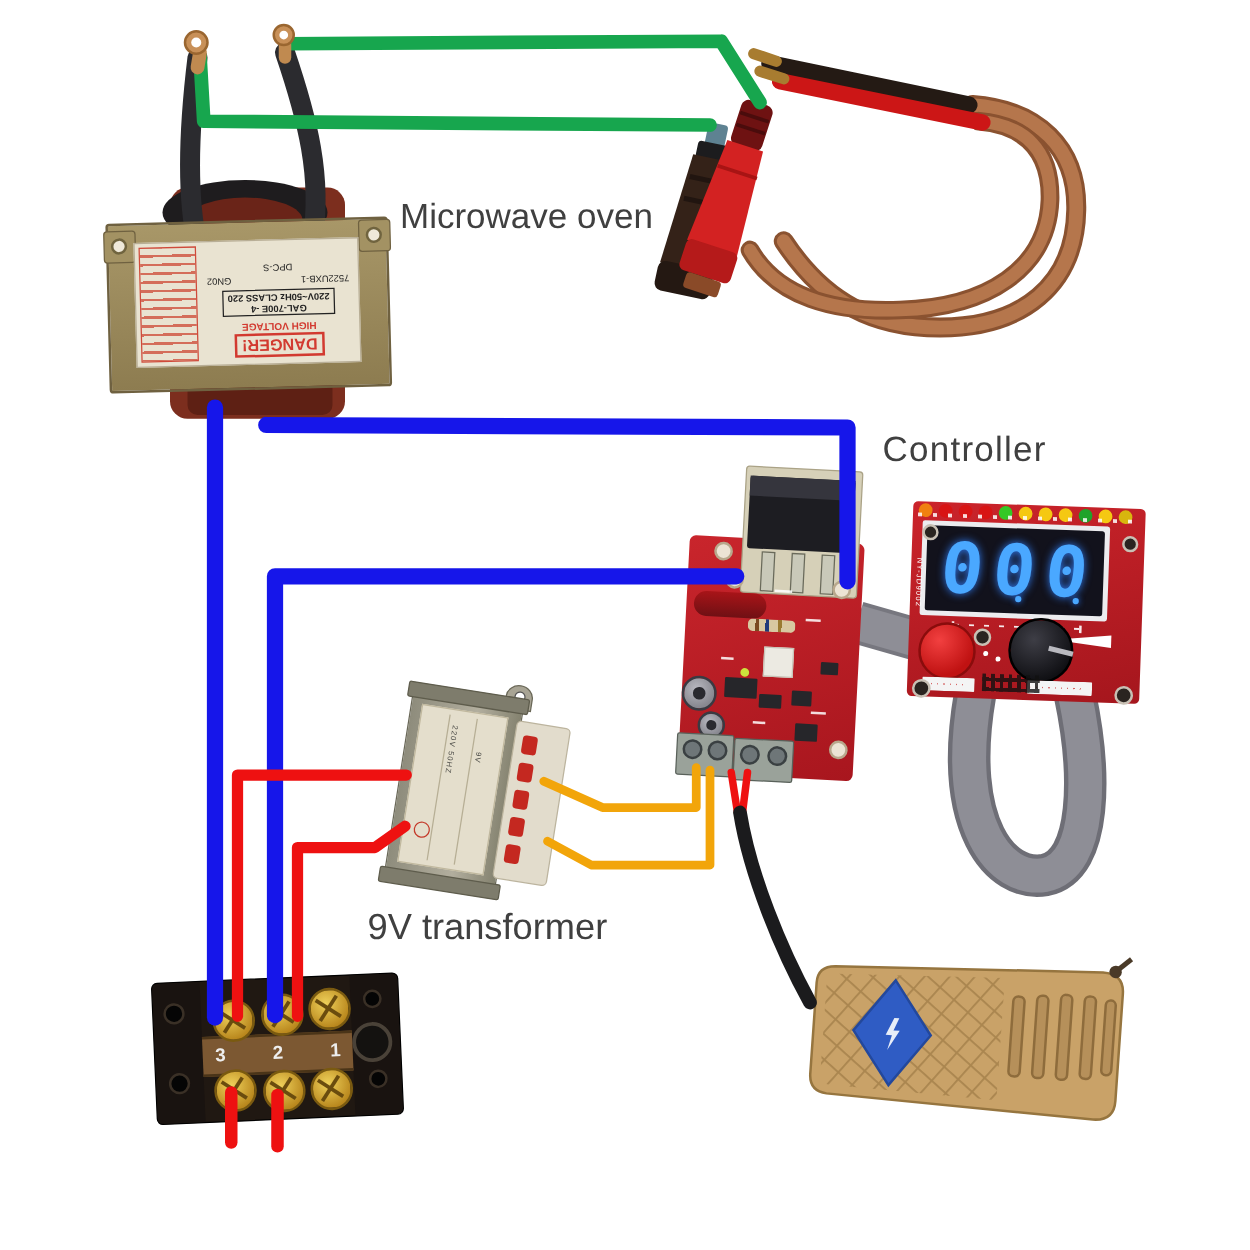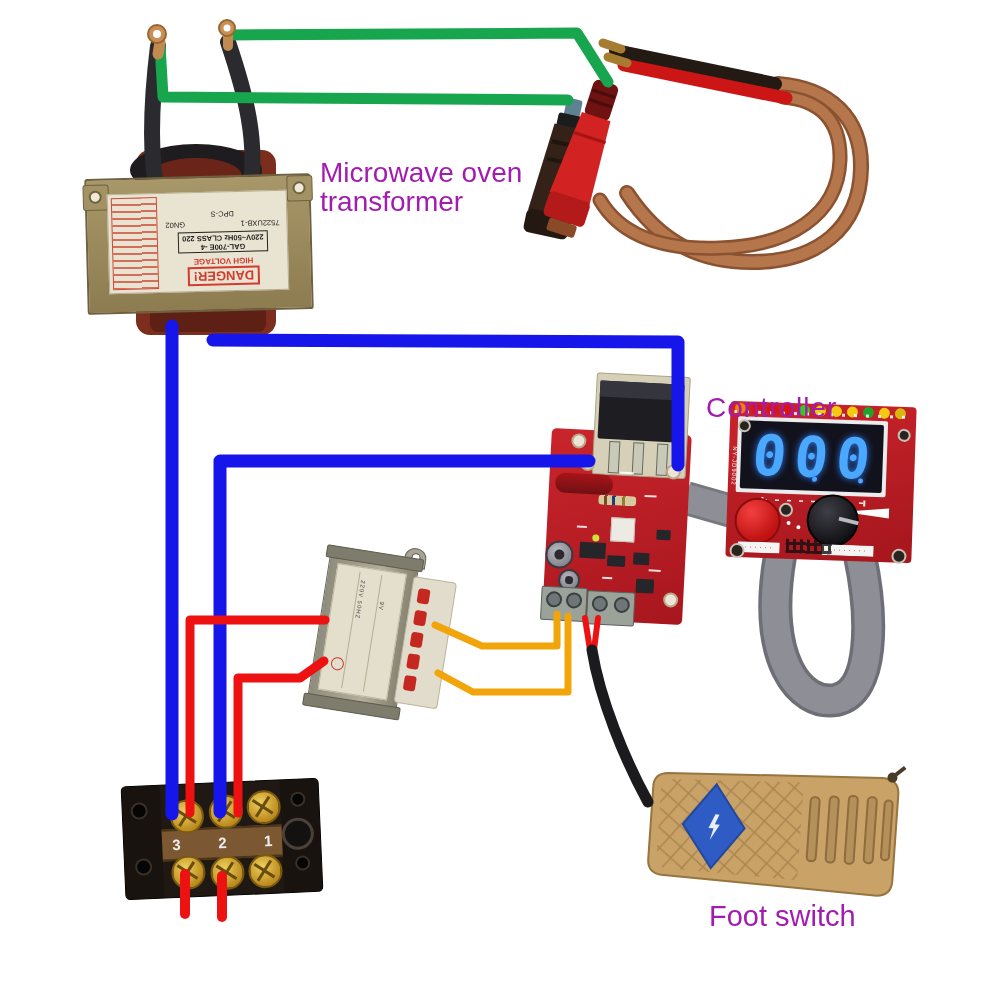--- a/index.html
+++ b/index.html
@@ -1,20 +1,20 @@
 <!DOCTYPE html>
 <html><head>
 <meta charset="utf-8">
 <style>
   html,body{margin:0;padding:0;background:#fff;}
   #stage{position:relative;width:1000px;height:1000px;background:#fff;overflow:hidden;
          font-family:"Liberation Sans",sans-serif;}
   #stage svg{position:absolute;left:0;top:0;}
   .abs{position:absolute;}
-  .lbl{position:absolute;color:#a21caf;font-family:"Liberation Sans",sans-serif;white-space:nowrap;}
+  .lbl{position:absolute;color:#404040;font-family:"Liberation Sans",sans-serif;white-space:nowrap;}
 
   
   .mot-core{left:86px;top:176px;width:222px;height:132px;background:linear-gradient(180deg,#a89768,#8d7c50);
             border:2px solid #6f6140;border-radius:3px;transform:rotate(-1.5deg);}
   .mot-tab{position:absolute;width:24px;height:24px;background:#a39263;border:1px solid #6f6140;border-radius:3px;}
   .mot-hole{position:absolute;width:9px;height:9px;border-radius:50%;background:#efe9da;border:2px solid #70643f;}
   .mot-label{position:absolute;left:20px;top:14px;width:180px;height:100px;background:#e9e3d1;
              border:1px solid #b8ae96;transform:rotate(180deg);display:flex;padding:3px;box-sizing:border-box;}
   .mot-main{flex:1;display:flex;flex-direction:column;align-items:center;color:#222;}
   .danger-box{border:2px solid #d23a30;color:#d23a30;font-weight:bold;font-size:13px;padding:0 4px;margin-top:2px;}
@@ -97,21 +97,21 @@
   .acstrip{position:absolute;left:38px;top:44px;width:120px;height:28px;background:#7c5832;border-top:2px solid #4a3418;border-bottom:2px solid #4a3418;}
   .acnum{position:absolute;top:5px;color:#eee;font-weight:bold;font-size:15px;font-family:"Liberation Sans",sans-serif;}
   .screw{position:absolute;width:30px;height:30px;border-radius:50%;
          background:radial-gradient(circle at 40% 35%,#eed05a,#b8861c 75%);border:2px solid #7a5a10;}
   .screw:before{content:"";position:absolute;left:2px;top:13px;width:24px;height:3px;background:#6a4c0e;transform:rotate(35deg);}
   .screw:after{content:"";position:absolute;left:2px;top:13px;width:24px;height:3px;background:#6a4c0e;transform:rotate(-55deg);}
 
   
   .lbl-mot{left:320px;top:158px;font-size:28px;line-height:1.05;}
   .lbl-pen{left:649px;top:152px;font-size:29px;letter-spacing:3px;}
-  .lbl-ctrl{left:706px;top:344px;font-size:28px;letter-spacing:1px;margin-top:48px;}
+  .lbl-ctrl{left:706px;top:344px;font-size:28px;letter-spacing:1px;}
   .lbl-9v{left:294px;top:726px;font-size:29px;}
   .lbl-foot{left:709px;top:900px;font-size:29px;}
   .lbl-ac{left:84px;top:918px;font-size:50px;color:#f41111;letter-spacing:1px;}
 </style>
 </head>
 <body>
 
 <div id="stage">
 
   <svg width="1000" height="1000" viewBox="0 0 1000 1000">
@@ -349,18 +349,17 @@
       <circle cx="157" cy="34" r="9" fill="#c89058" stroke="#9a6630" stroke-width="2"></circle>
       <circle cx="157" cy="34" r="4" fill="#fff"></circle>
       <line x1="228" y1="36" x2="228" y2="46" stroke="#c08a50" stroke-width="10"></line>
       <circle cx="227" cy="28" r="8" fill="#c89058" stroke="#9a6630" stroke-width="2"></circle>
       <circle cx="227" cy="28" r="3.5" fill="#fff"></circle>
     </g>
   </svg>
 
   <div class="lbl lbl-mot">
     <div>Microwave oven</div>
-    <div>transformer</div>
   </div>
   <div class="lbl lbl-ctrl">Controller</div>
-  <div class="lbl lbl-foot">Foot switch</div>
+  <div class="lbl lbl-9v">9V transformer</div>
 
 </div>
 
 </body></html>

